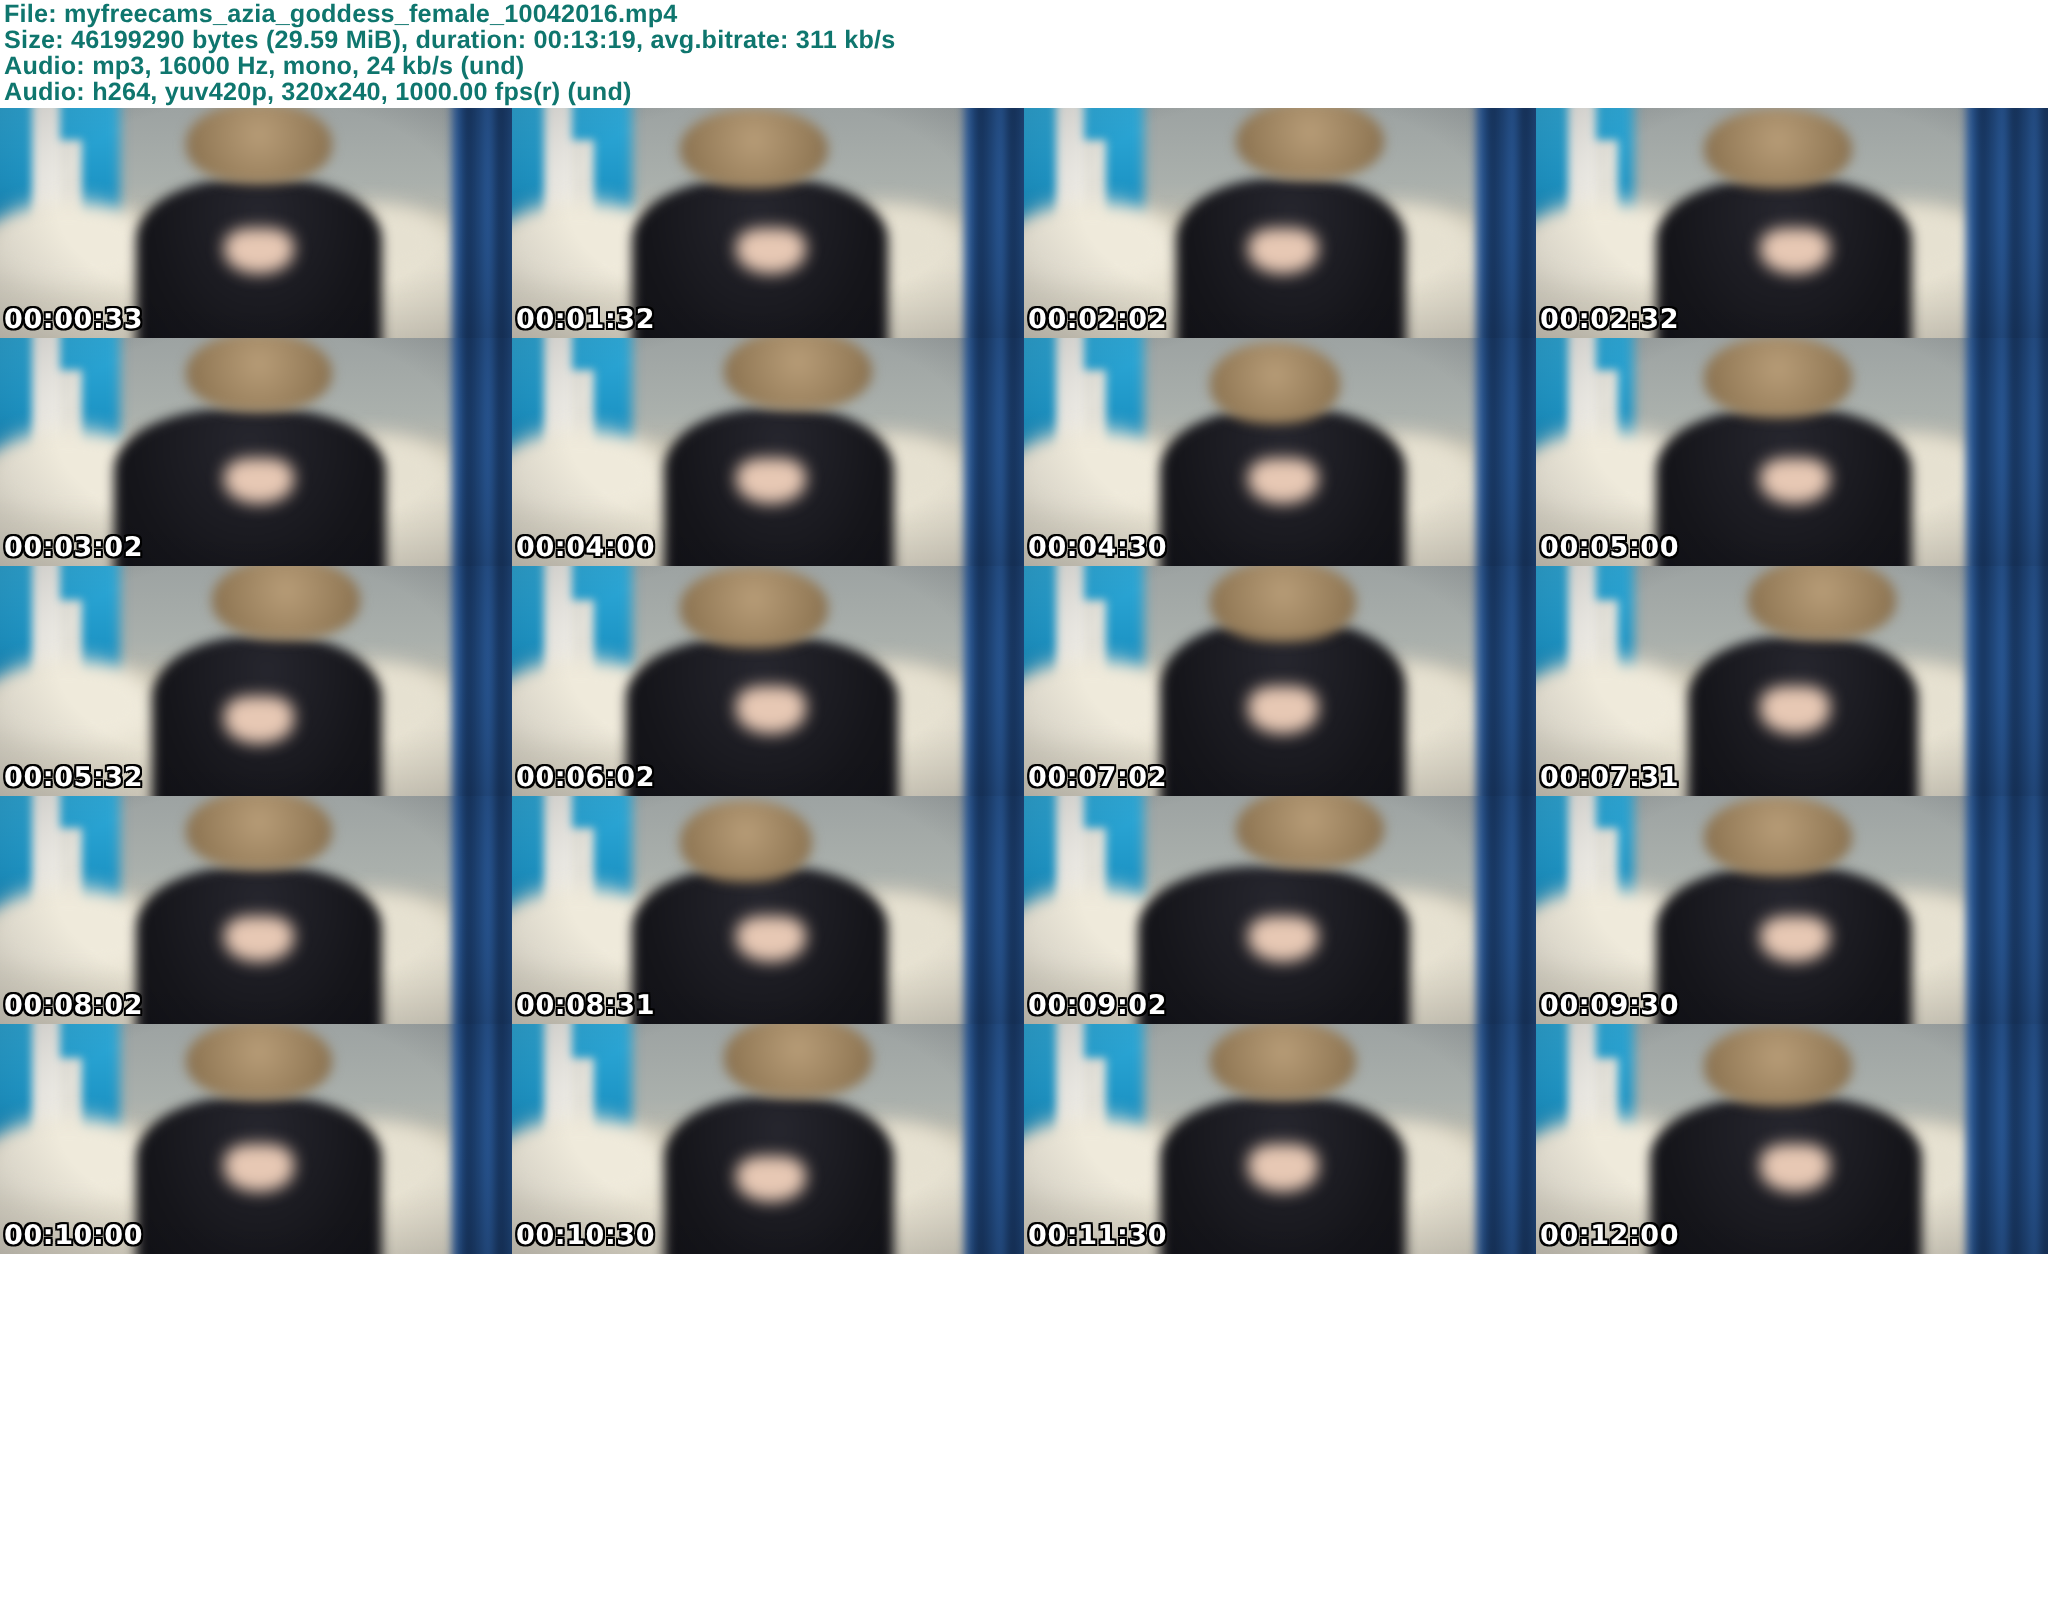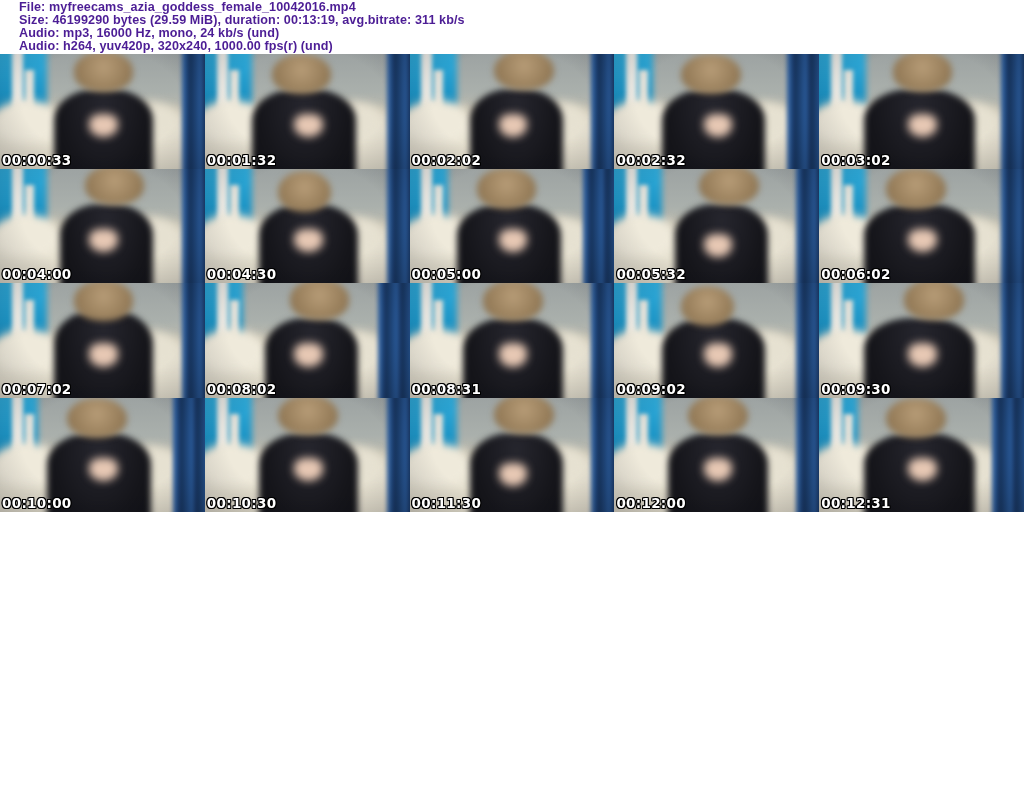--- a/index.html
+++ b/index.html
@@ -2,31 +2,31 @@
 <html><head>
 <meta charset="utf-8">
 <style>
   html,body{margin:0;padding:0;}
   body{
     width:1024px;height:811px;overflow:hidden;background:#ffffff;
     font-family:"Liberation Sans",sans-serif;
   }
   
   .meta-header{
-    box-sizing:border-box;height:54px;background:#ffffff;color:#4c1d95;
-    padding:1px 0 0 19px;
+    box-sizing:border-box;height:54px;background:#ffffff;color:#0f766e;
+    padding:1px 0 0 2px;
   }
   .meta-line{
     font-size:12.6px;line-height:13.1px;font-weight:bold;white-space:nowrap;
     letter-spacing:.1px;
   }
   
   .sheet{
     width:1024px;height:573px;
-    display:grid;grid-template-columns:repeat(5,1fr);grid-template-rows:repeat(5,1fr);
+    display:grid;grid-template-columns:repeat(4,1fr);grid-template-rows:repeat(5,1fr);
   }
   .thumb{
     position:relative;overflow:hidden;margin:0;background:#8e928f;
   }
   .art{position:absolute;inset:-8px;}
   .art i{position:absolute;display:block;}
   
   .bg{
     inset:0;background:linear-gradient(180deg,#9aa0a0 0%,#aab0ac 35%,#c9c4b4 60%,#d8d2c2 100%);
   }
@@ -286,20 +286,35 @@
         <i class="pillow-l"></i>
         <i class="pillow-r"></i>
         <i class="curtain"></i>
         <i class="figure"></i>
         <i class="chest"></i>
         <i class="hair"></i>
       </span>
     <figcaption class="ts">00:07:02</figcaption>
   </figure>
 
+  <figure class="thumb">
+    <span class="art">
+        <i class="bg"></i>
+        <i class="wall"></i>
+        <i class="shelf"></i>
+        <i class="couch"></i>
+        <i class="pillow-l"></i>
+        <i class="pillow-r"></i>
+        <i class="curtain"></i>
+        <i class="figure"></i>
+        <i class="chest"></i>
+        <i class="hair"></i>
+      </span>
+    <figcaption class="ts">00:07:31</figcaption>
+  </figure>
 
   <figure class="thumb">
     <span class="art">
         <i class="bg"></i>
         <i class="wall"></i>
         <i class="shelf"></i>
         <i class="couch"></i>
         <i class="pillow-l"></i>
         <i class="pillow-r"></i>
         <i class="curtain"></i>

